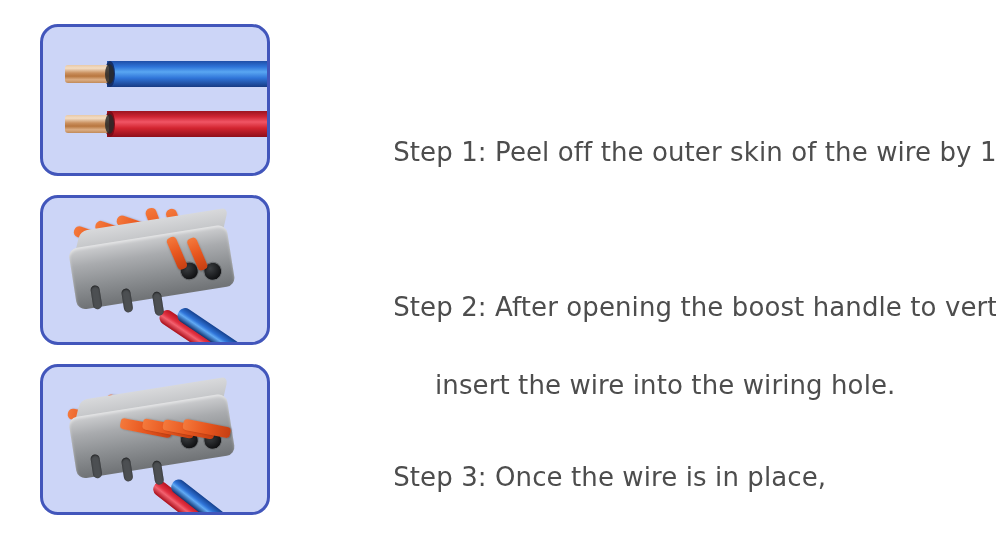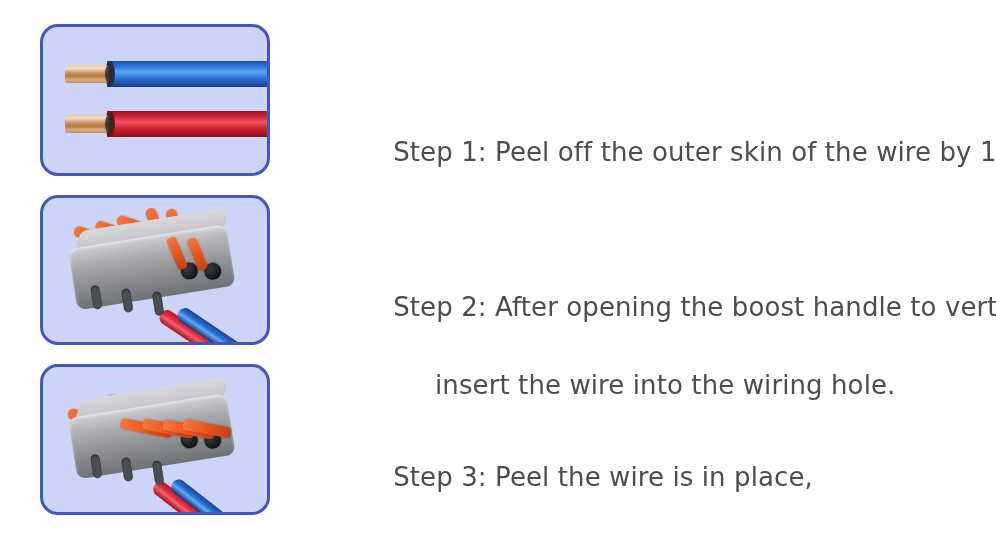--- a/index.html
+++ b/index.html
@@ -299,19 +299,19 @@
     <div class="step step-1">
       <span>Step 1: Peel off the outer skin of the wire by 10mm.</span>
     </div>
 
     <div class="step step-2">
       <span>Step 2: After opening the boost handle to vertical,</span>
       <span class="step-line-2">insert the wire into the wiring hole.</span>
     </div>
 
     <div class="step step-3">
-      <span>Step 3: Peel the wire is in place,</span>
+      <span>Step 3: Once the wire is in place,</span>
       
     </div>
 
   </div>
 
 </div>
 
 </body></html>

